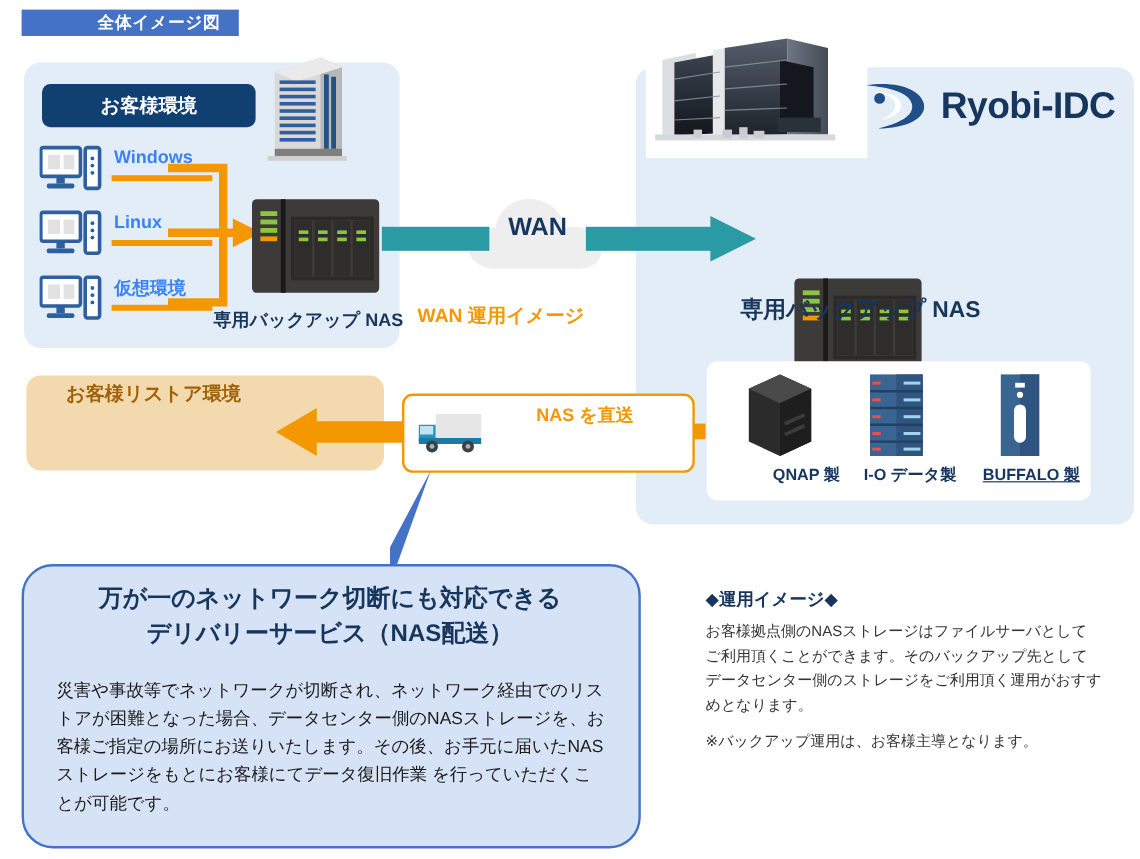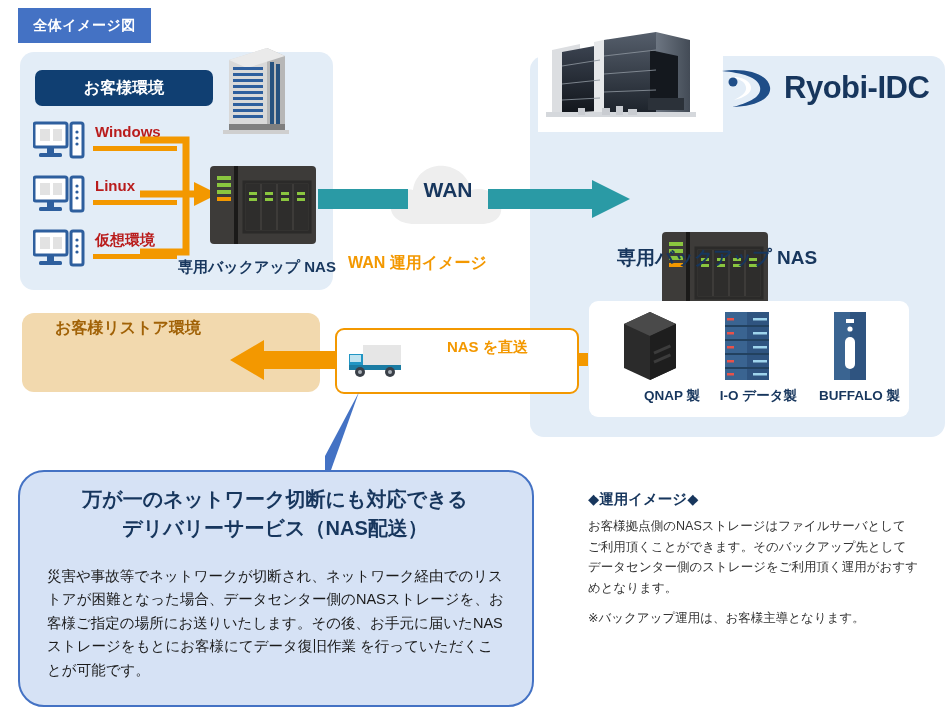--- a/index.html
+++ b/index.html
@@ -5,25 +5,26 @@
   html,body{margin:0;padding:0;background:#ffffff;}
   body{
     width:950px;height:716px;position:relative;overflow:hidden;
     font-family:"Liberation Sans","DejaVu Sans",sans-serif;
     color:#1f3864;
   }
   .abs{position:absolute;}
 
   
   #title-badge{
-    left:18px;top:8px;width:133px;height:35px;
+    left:18px;top:8px;width:133px;height:22px;
     background:#4472c4;color:#ffffff;
     font-size:14px;font-weight:bold;
     display:flex;align-items:center;justify-content:center;
     letter-spacing:.5px;
+    padding-left:48px;
   }
 
   
   .panel-blue{background:#e3edf7;border-radius:14px;}
   #customer-panel{left:20px;top:52px;width:313px;height:238px;}
   #idc-panel{left:530px;top:56px;width:415px;height:381px;}
   #restore-panel{left:22px;top:313px;width:298px;height:79px;
     background:#f2d9ae;border-radius:12px;}
 
   
@@ -46,21 +47,21 @@
   #ryobi-logo .logo-text{font-size:31px;font-weight:bold;color:#17365d;
      letter-spacing:-.5px;white-space:nowrap;}
 
   
   .pc-row{position:absolute;left:33px;width:175px;height:44px;}
   #pc-row-0{top:120px;}
   #pc-row-1{top:174px;}
   #pc-row-2{top:228px;}
   .pc-icon{position:absolute;left:0;top:0;width:52px;height:42px;}
   .pc-label{position:absolute;left:62px;top:3px;font-size:15px;
-     font-weight:600;color:#b91c1c;white-space:nowrap;}
+     font-weight:600;color:#3b82f6;white-space:nowrap;}
   .pc-underline{position:absolute;left:60px;top:26px;width:84px;height:5px;
      background:#f39800;}
 
   
   #orange-bracket{left:140px;top:132px;width:80px;height:128px;}
 
   
   .nas{position:relative;}
   #nas-customer{left:208px;top:162px;width:112px;height:88px;}
   #nas-idc{left:660px;top:140px;width:112px;height:88px;}
@@ -97,21 +98,21 @@
   .delivery-stub{position:absolute;background:#f39800;height:13px;width:14px;}
   #stub-left{left:322px;top:353px;}
   #stub-right{left:574px;top:353px;}
 
   
   #vendor-box{left:589px;top:301px;width:320px;height:116px;
     background:#ffffff;border-radius:9px;}
   .vendor-item{position:absolute;top:310px;width:100px;text-align:right;}
   #vendor-0{left:600px;}
   #vendor-1{left:697px;}
-  #vendor-2{left:800px;}
+  #vendor-2{left:800px;text-decoration:underline;}
   .vendor-icon{height:72px;display:flex;align-items:flex-end;justify-content:center;}
   .vendor-label{font-size:13.5px;font-weight:bold;color:#17365d;margin-top:5px;
     white-space:nowrap;}
 
   
   #callout{left:18px;top:470px;width:512px;height:233px;
     background:#d6e2f5;border:2px solid #4472c4;border-radius:26px;}
   #callout-title{left:45px;top:485px;width:460px;text-align:center;
     font-size:20px;font-weight:bold;color:#17365d;line-height:1.45;}
   #callout-body{left:47px;top:565px;width:460px;

